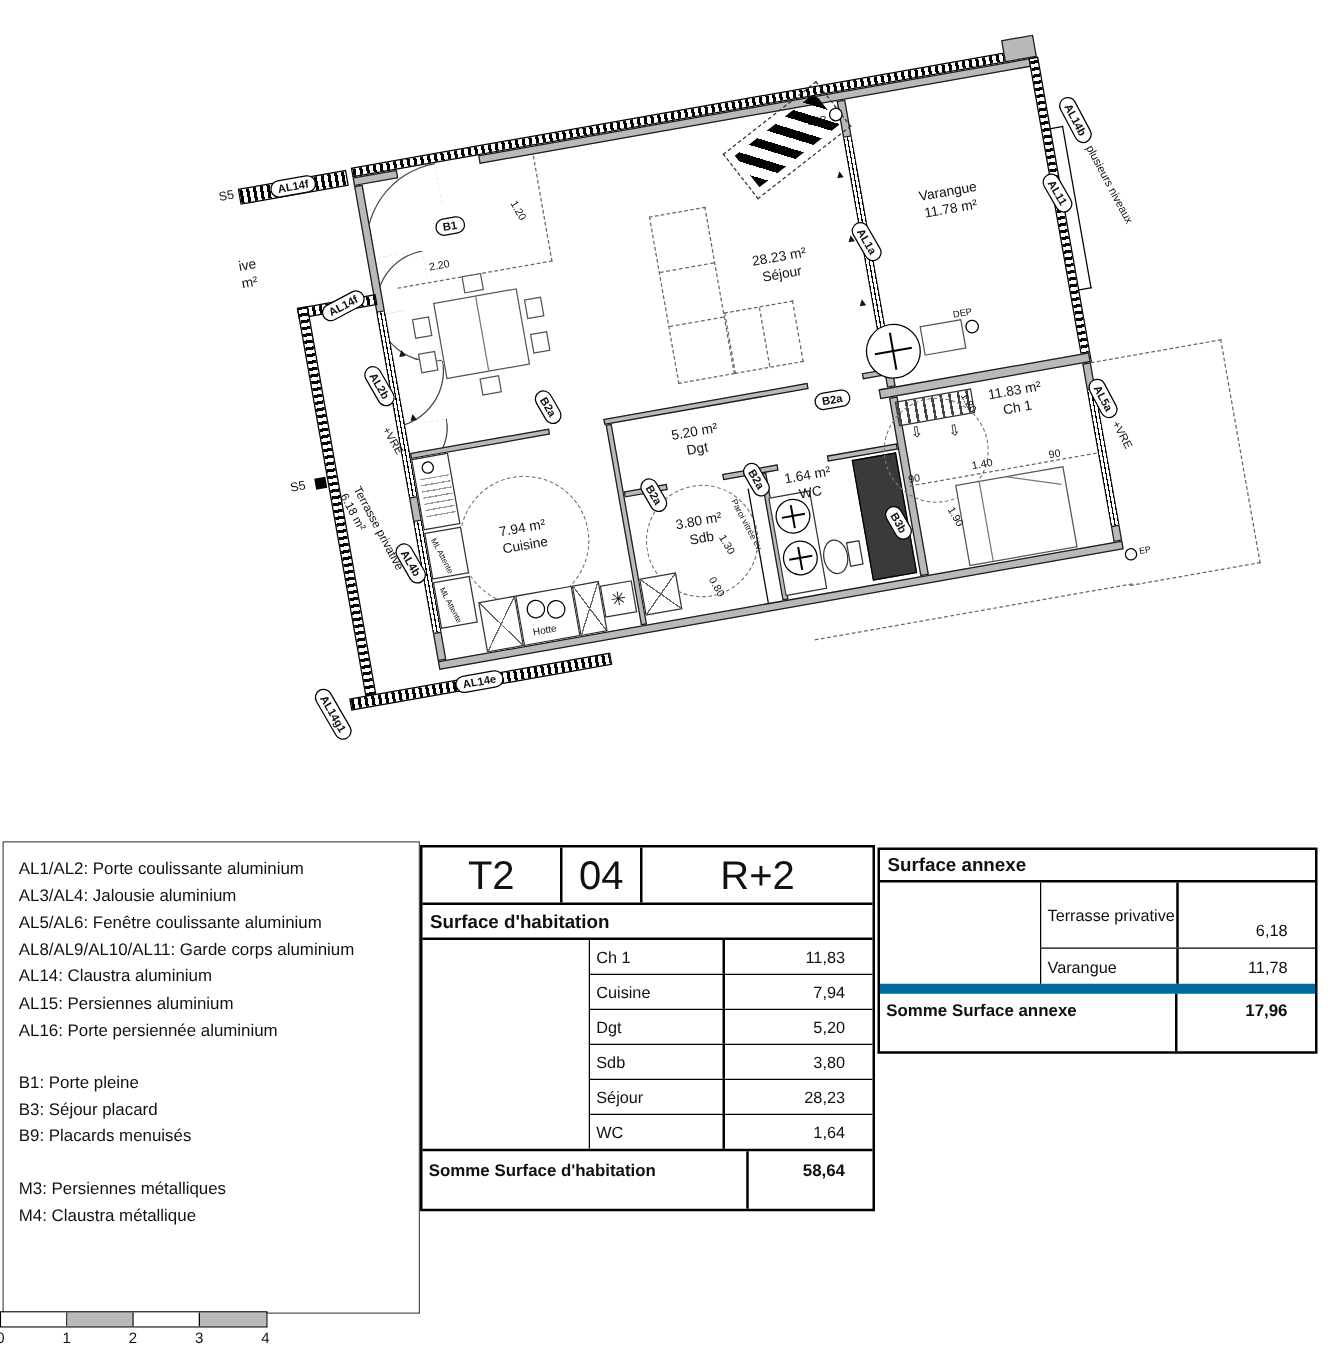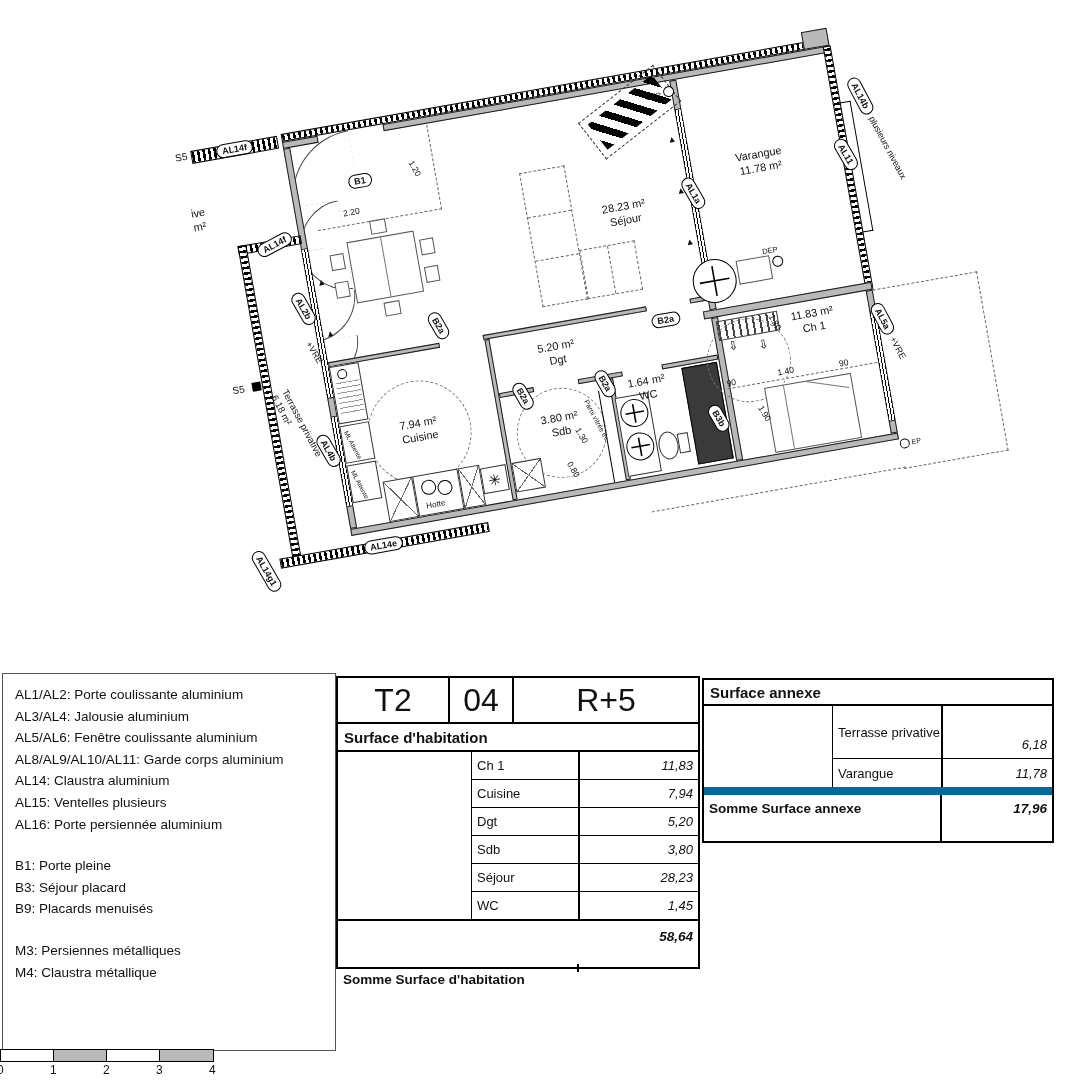--- a/index.html
+++ b/index.html
@@ -30,21 +30,21 @@
                    linear-gradient(#000,#000) center/72% 1.6px no-repeat,#fff;}
   .circ{border:1.2px solid #000;border-radius:50%;background:#fff;}
   .furn{border:1px solid #555;background:#fff;}
   .rowtags{display:flex;gap:4px;align-items:center;white-space:nowrap;z-index:6;}
   .rowtags .tag{position:static;transform:none;}
   
   .box{position:absolute;border:1px solid #555;background:#fff;}
   .legend-line{font-size:13.5px;line-height:1.6;}
   .tblo{position:absolute;background:#fff;border:2px solid #000;}
   .cell{box-sizing:border-box;display:flex;align-items:center;}
-  .num{justify-content:flex-end;padding-right:5px;font-style:italic;}
+  .num{justify-content:flex-end;padding-right:22px;}
   .scale-seg{height:100%;box-sizing:border-box;border-right:1px solid #000;}
 </style>
 </head>
 <body>
 <div id="canvas">
 
 <div id="plan">
 
   <div class="a hatchH" style="left:0;top:-8px;width:549px;height:8px;"></div>
   <div class="a w" style="left:530px;top:-18px;width:26px;height:18px;"></div>
@@ -253,39 +253,39 @@
   </div>
 </div>
 
 <div class="box" style="left:2px;top:673px;width:308px;height:356px;padding:10px 12px;">
   <div>
     <div class="legend-line">AL1/AL2: Porte coulissante aluminium</div>
     <div class="legend-line">AL3/AL4: Jalousie aluminium</div>
     <div class="legend-line">AL5/AL6: Fenêtre coulissante aluminium</div>
     <div class="legend-line">AL8/AL9/AL10/AL11: Garde corps aluminium</div>
     <div class="legend-line">AL14: Claustra aluminium</div>
-    <div class="legend-line">AL15: Ventelles plusieurs</div>
+    <div class="legend-line">AL15: Persiennes aluminium</div>
     <div class="legend-line">AL16: Porte persiennée aluminium</div>
   </div>
   <div style="margin-top:20px;">
     <div class="legend-line">B1: Porte pleine</div>
     <div class="legend-line">B3: Séjour placard</div>
     <div class="legend-line">B9: Placards menuisés</div>
   </div>
   <div style="margin-top:20px;">
     <div class="legend-line">M3: Persiennes métalliques</div>
     <div class="legend-line">M4: Claustra métallique</div>
   </div>
 </div>
 
 <div class="tblo" style="left:336px;top:676px;width:360px;">
   <div style="display:flex;height:44px;border-bottom:2px solid #000;">
     <div class="cell" style="width:110px;justify-content:center;font-size:32px;">T2</div>
     <div class="cell" style="width:66px;justify-content:center;font-size:32px;border-left:2px solid #000;border-right:2px solid #000;">04</div>
-    <div class="cell" style="flex:1;justify-content:center;font-size:32px;">R+5</div>
+    <div class="cell" style="flex:1;justify-content:center;font-size:32px;">R+2</div>
   </div>
   <div class="cell" style="height:28px;border-bottom:2px solid #000;font-weight:700;font-size:15px;padding-left:6px;">Surface d'habitation</div>
   <div style="display:flex;">
     <div style="width:133px;border-right:1px solid #000;"></div>
     <div style="flex:1;">
       <div style="display:flex;height:27px;border-bottom:1px solid #000;">
         <div class="cell" style="width:108px;padding-left:5px;font-size:13px;border-right:2px solid #000;">Ch 1</div>
         <div class="cell num" style="flex:1;font-size:13px;">11,83</div>
       </div>
       <div style="display:flex;height:27px;border-bottom:1px solid #000;">
@@ -299,26 +299,26 @@
       <div style="display:flex;height:27px;border-bottom:1px solid #000;">
         <div class="cell" style="width:108px;padding-left:5px;font-size:13px;border-right:2px solid #000;">Sdb</div>
         <div class="cell num" style="flex:1;font-size:13px;">3,80</div>
       </div>
       <div style="display:flex;height:27px;border-bottom:1px solid #000;">
         <div class="cell" style="width:108px;padding-left:5px;font-size:13px;border-right:2px solid #000;">Séjour</div>
         <div class="cell num" style="flex:1;font-size:13px;">28,23</div>
       </div>
       <div style="display:flex;height:27px;">
         <div class="cell" style="width:108px;padding-left:5px;font-size:13px;border-right:2px solid #000;">WC</div>
-        <div class="cell num" style="flex:1;font-size:13px;">1,45</div>
+        <div class="cell num" style="flex:1;font-size:13px;">1,64</div>
       </div>
     </div>
   </div>
   <div style="display:flex;height:46px;border-top:2px solid #000;">
-    <div class="cell" style="width:241px;padding-left:5px;font-weight:700;font-size:13.5px;border-right:2px solid #000;align-items:flex-start;padding-top:8px;margin-top:43px;">Somme Surface d'habitation</div>
+    <div class="cell" style="width:261px;padding-left:5px;font-weight:700;font-size:13.5px;border-right:2px solid #000;align-items:flex-start;padding-top:8px;">Somme Surface d'habitation</div>
     <div class="cell num" style="flex:1;font-weight:700;font-size:13.5px;align-items:flex-start;padding-top:8px;">58,64</div>
   </div>
 </div>
 
 <div class="tblo" style="left:702px;top:678px;width:348px;">
   <div class="cell" style="height:26px;border-bottom:2px solid #000;font-weight:700;font-size:15px;padding-left:6px;">Surface annexe</div>
   <div style="display:flex;">
     <div style="width:128px;border-right:1px solid #000;"></div>
     <div style="flex:1;">
       <div style="display:flex;height:52px;border-bottom:1px solid #000;">

